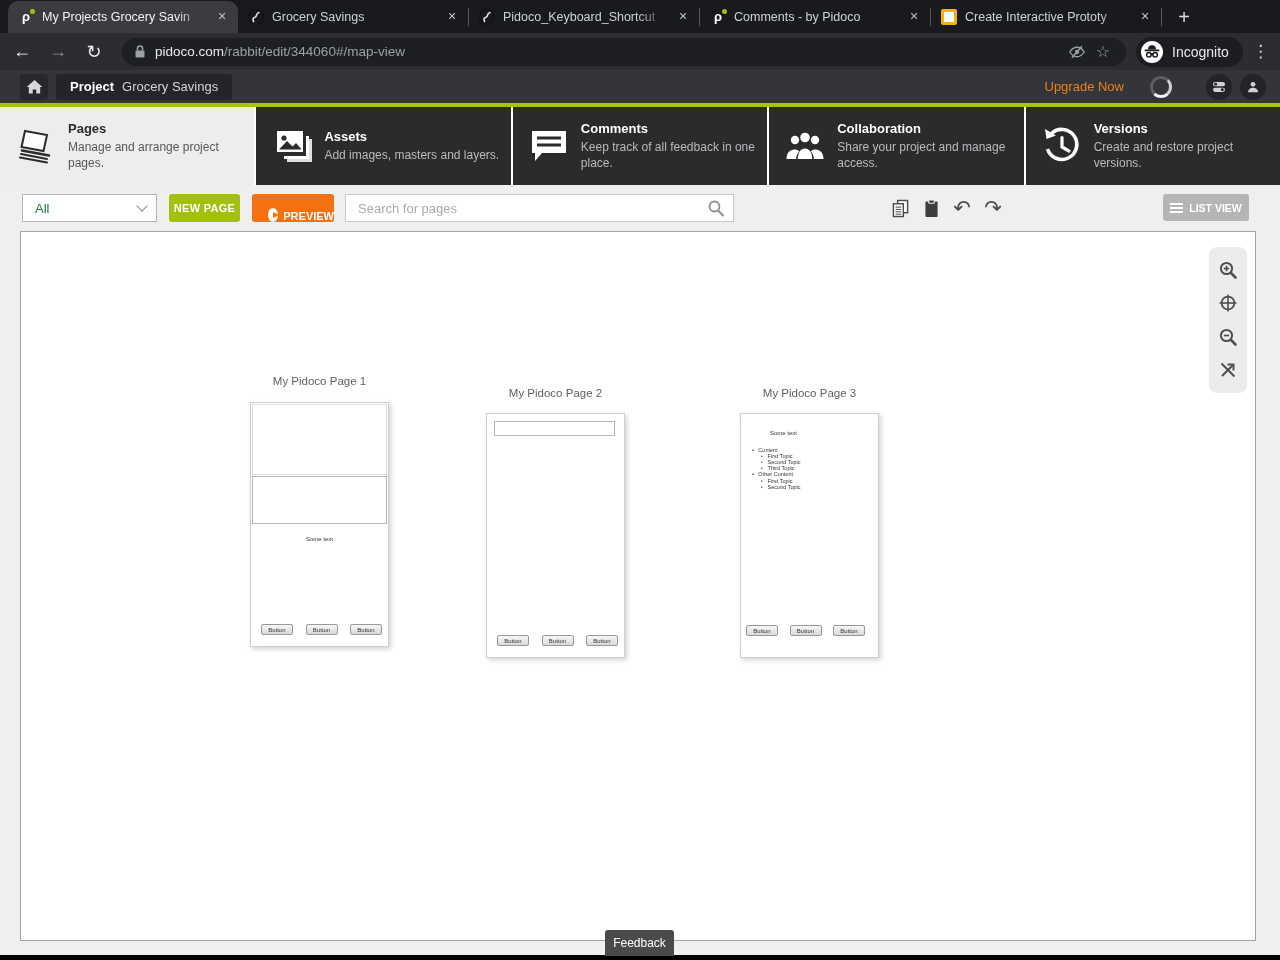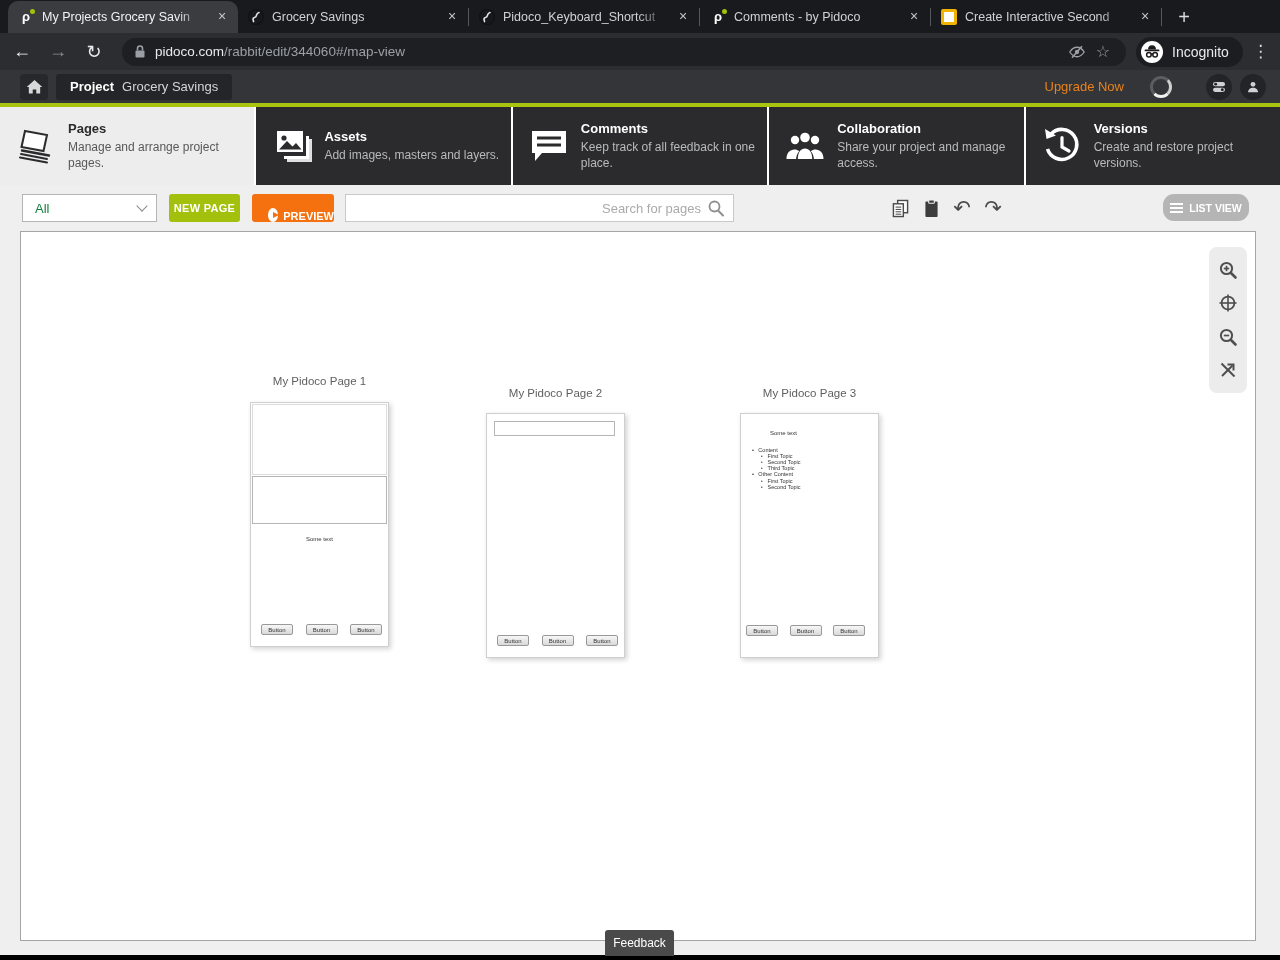--- a/index.html
+++ b/index.html
@@ -90,30 +90,30 @@
     border:none; border-radius:3px; color:#fff; font-size:11px; font-weight:bold; letter-spacing:.3px; }
   .btn-preview { position:absolute; left:252px; top:9px; width:82px; height:28px; background:#f57110;
     border:none; border-radius:3px; color:#fff; font-size:11px; font-weight:bold;
     display:flex; align-items:flex-end; justify-content:center; gap:5px;padding-left:16px; }
   .play-circle { width:14px; height:14px; border-radius:50%; background:#fff; position:relative; }
   .play-circle::after { content:""; position:absolute; left:5px; top:3.5px;
     border-left:6px solid #f57110; border-top:3.5px solid transparent; border-bottom:3.5px solid transparent; }
   .search-box { position:absolute; left:345px; top:9px; width:389px; height:28px; background:#fff;
     border:1px solid #c9c9c9; display:flex; align-items:center; }
   .search-box input { flex:1; border:none; outline:none; font-size:13px; color:#a21caf;
-    padding:0 6px 0 12px; font-family:"Liberation Sans", sans-serif; background:transparent;text-align:right; }
+    padding:0 6px 0 12px; font-family:"Liberation Sans", sans-serif; background:transparent; }
   .search-box input::placeholder { color:#aaa; }
   .search-ico { margin-right:8px; display:flex; }
   .fb-icon { position:absolute; top:12px; width:24px; height:22px; display:flex;
     align-items:center; justify-content:center; }
   .ico-copy { left:888px; } .ico-paste { left:919px; }
   .ico-undo { left:950px; } .ico-redo { left:981px; }
   .undo-glyph { font-size:21px; color:#4a4a4a; line-height:20px; }
   .btn-listview { position:absolute; left:1163px; top:9px; width:86px; height:27px; background:#b5b5b5;
-    border:none; border-radius:11px; color:#fff; font-size:10.5px; font-weight:bold;
+    border:none; border-radius:3px; color:#fff; font-size:10.5px; font-weight:bold;
     display:flex; align-items:center; justify-content:center; gap:6px; }
   .hamburger { display:flex; flex-direction:column; gap:2px; }
   .hamburger span { display:block; width:13px; height:2px; background:#fff; }
 
   
   .canvas { position:absolute; left:20px; top:231px; width:1236px; height:710px;
     background:#fff; border:1px solid #a5a5a5; }
   .zoom-panel { position:absolute; left:1188px; top:15px; width:38px; height:146px;
     background:#ececec; border-radius:8px; display:flex; flex-direction:column;
     align-items:center; justify-content:space-around; padding:6px 0; }
@@ -181,21 +181,21 @@
   </div>
   <div class="tab-sep"></div>
   <div class="tab">
     <span class="favicon fav-pidoco">ρ</span>
     <span class="tab-title">Comments - by Pidoco</span>
     <span class="tab-close">×</span>
   </div>
   <div class="tab-sep"></div>
   <div class="tab">
     <span class="favicon fav-yellow"></span>
-    <span class="tab-title">Create Interactive Second</span>
+    <span class="tab-title">Create Interactive Prototy</span>
     <span class="tab-close">×</span>
   </div>
   <div class="tab-sep"></div>
   <div class="new-tab-btn">+</div>
 </div>
 
 <div class="browser-toolbar">
   <div class="nav-btn">←</div>
   <div class="nav-btn fwd">→</div>
   <div class="nav-btn">↻</div>

